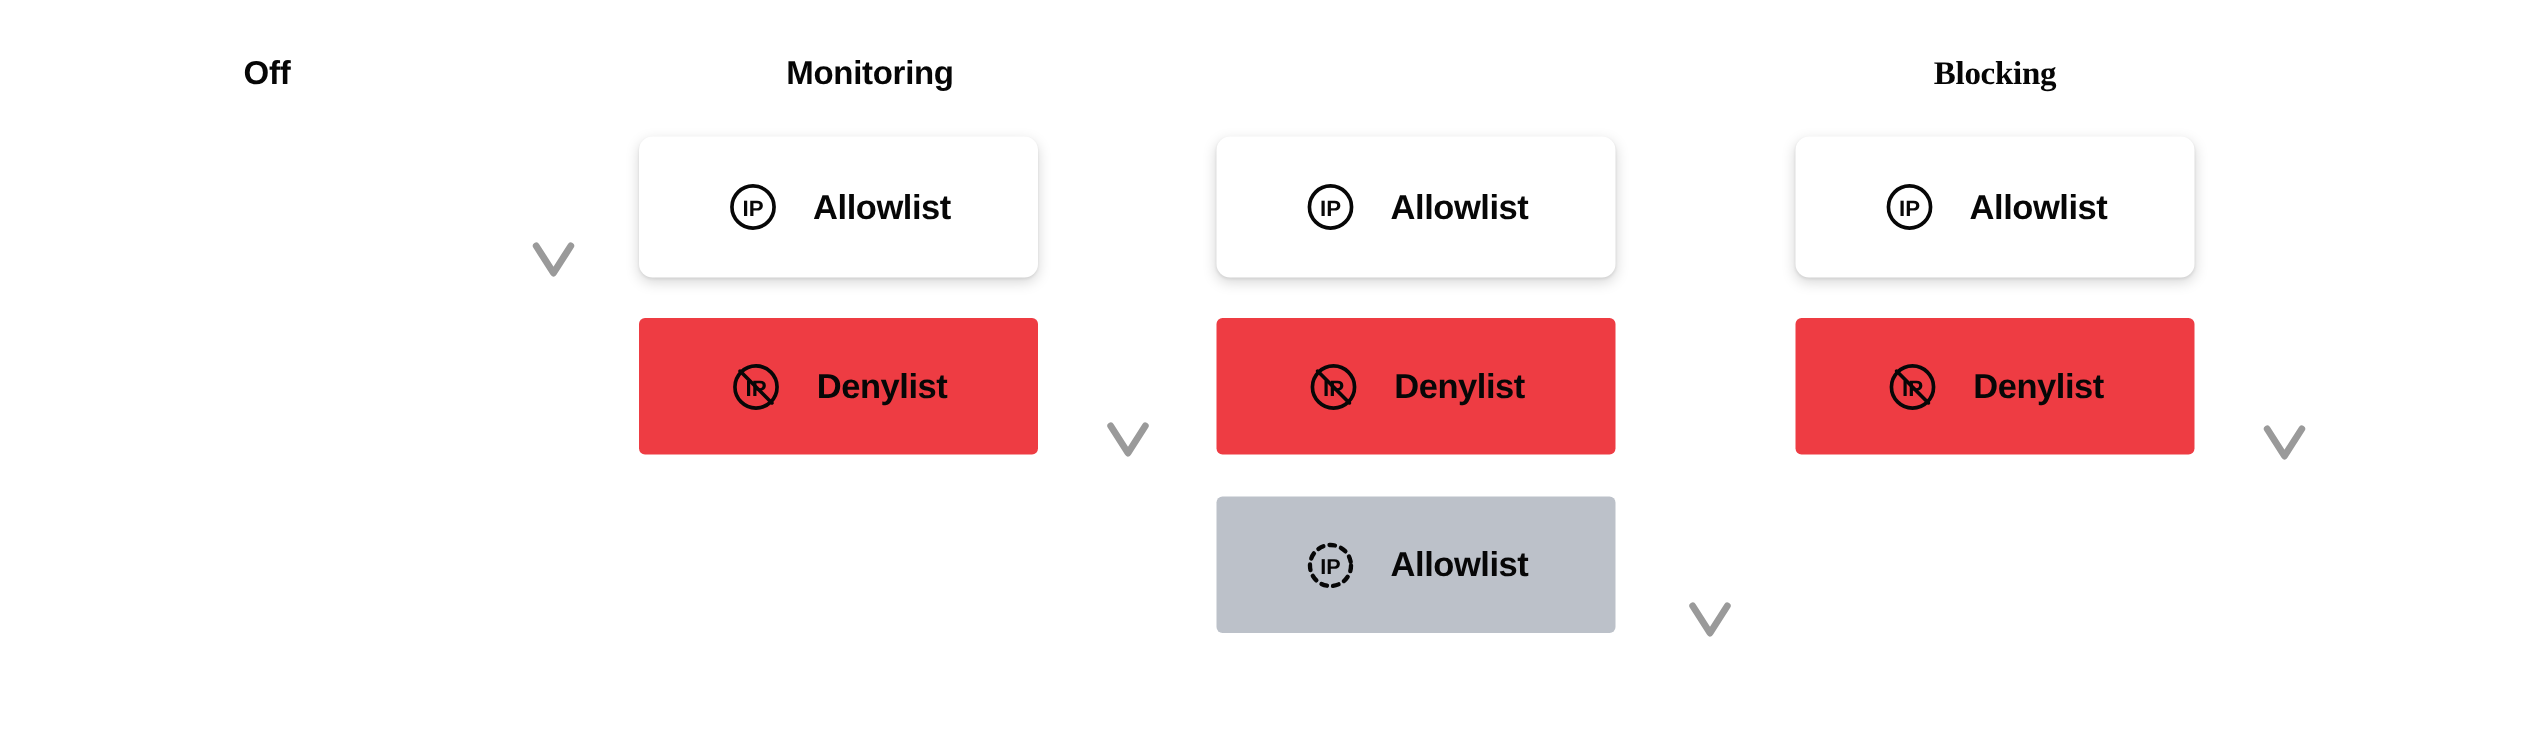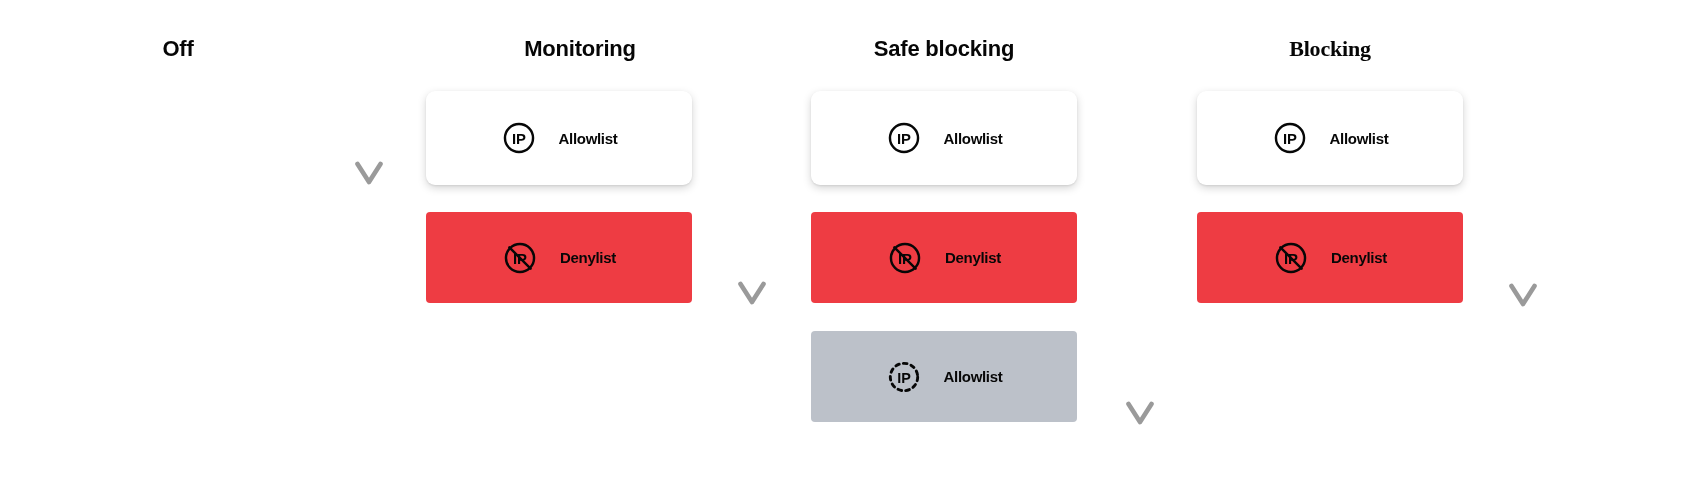--- a/index.html
+++ b/index.html
@@ -74,21 +74,21 @@
   }
   .card.deny {
     background: #ee3c43;
     border-radius: 4px;
   }
   .card.gray {
     background: #bcc1c9;
     border-radius: 4px;
   }
   .card-label {
-    font-size: 15px;
+    font-size: 23px;
     font-weight: bold;
     color: #070707;
     letter-spacing: -0.3px;
     white-space: nowrap;
   }
   .card-icon {
     width: 36px;
     height: 36px;
     flex: 0 0 36px;
     display: block;
@@ -100,21 +100,20 @@
     transform: translateX(-50%);
   }
 </style>
 </head>
 <body>
 
 <div class="canvas">
 
   <div class="col-title" style="left:178px; top:36px;">Off</div>
   <div class="col-title" style="left:539px; top:36px;margin-left:41px;">Monitoring</div>
-  <div class="col-title" style="left:944px; top:36px;">Safe blocking</div>
   <div class="col-title" style="left:1330px; top:36px;font-family:Liberation Serif, serif;">Blocking</div>
 
 
   <div class="card allow" style="left:426px; top:91px; width:266px; height:94px;">
     <span class="card-icon">
       <svg viewBox="0 0 40 40" width="36" height="36" aria-hidden="true">
         <circle cx="20" cy="20" r="15.6" fill="none" stroke="#070707" stroke-width="2.7"></circle>
         <text x="20" y="26.4" text-anchor="middle" font-family="Liberation Sans, sans-serif" font-size="16.5" font-weight="bold" fill="#070707">IP</text>
       </svg>
     </span>

